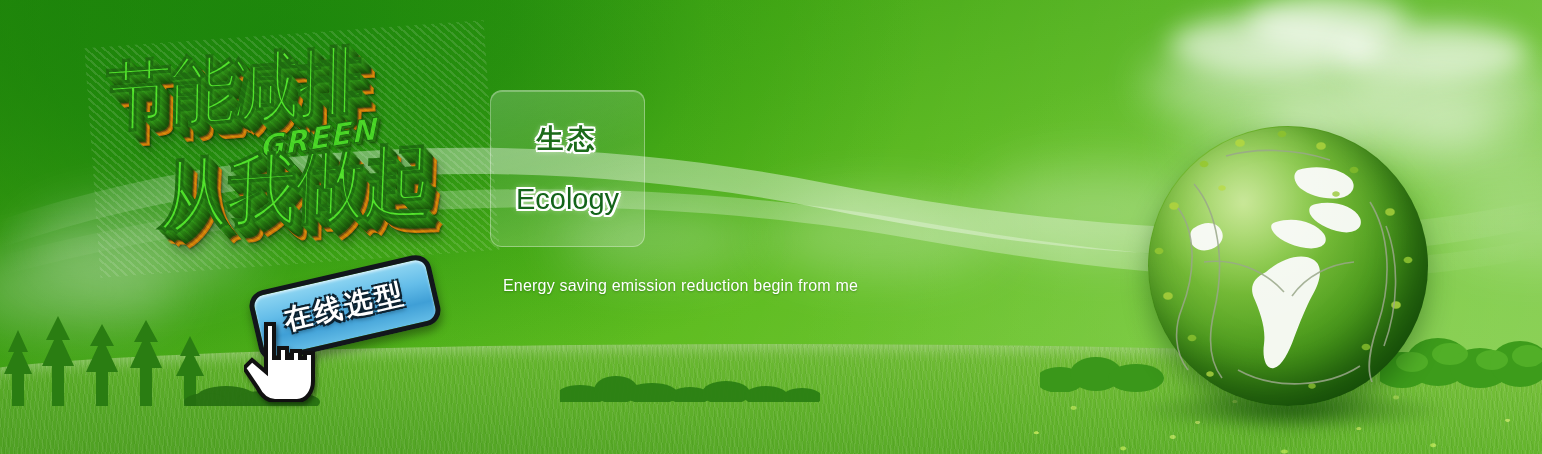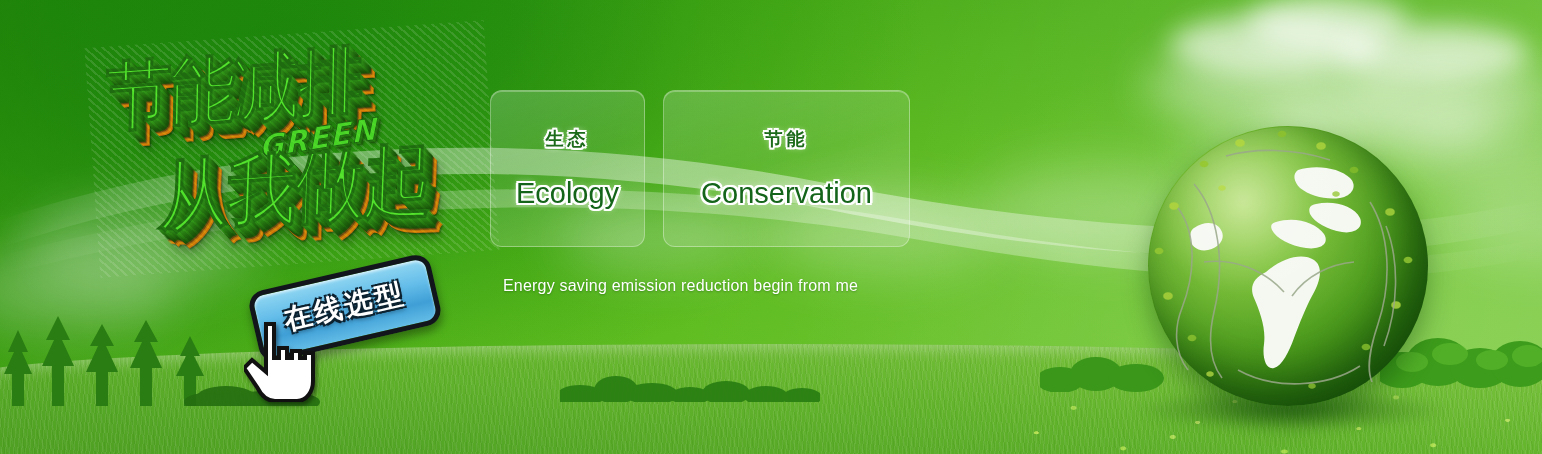--- a/index.html
+++ b/index.html
@@ -142,21 +142,21 @@
     background:linear-gradient(165deg, rgba(255,255,255,0.20) 0%, rgba(255,255,255,0.10) 45%, rgba(255,255,255,0.18) 100%);
     border:1px solid rgba(255,255,255,0.32);
     box-shadow:inset 0 1px 0 rgba(255,255,255,0.28);
     display:flex;flex-direction:column;align-items:center;justify-content:center;
     gap:26px;
   }
   .card.wide{width:245px;}
   .card.wide2{width:198px;}
   .card-cn{
     font-family:Liberation Serif, serif;
-    font-size:18px;font-weight:bold;letter-spacing:4px;
+    font-size:27px;font-weight:bold;letter-spacing:4px;
     color:#1c6b1a;
     text-shadow:
       -1.6px -1.6px 0 #fff, 1.6px -1.6px 0 #fff, -1.6px 1.6px 0 #fff, 1.6px 1.6px 0 #fff,
       -2px 0 0 #fff, 2px 0 0 #fff, 0 -2px 0 #fff, 0 2px 0 #fff,
       0 0 6px rgba(255,255,255,.95);
   }
   .card-en{
     font-family:"Liberation Sans","DejaVu Sans",sans-serif;
     font-size:29px;font-weight:normal;letter-spacing:0px;
     color:#14641a;
@@ -345,24 +345,20 @@
   <div id="cursor-hand">
     <svg width="78" height="84" viewBox="0 0 78 84">
       <path d="M22,6 h8 v34 h5 v-10 h8 v10 h5 v-7 h8 v7 h5 v-5 h8 v28 c0,10 -6,20 -16,20 h-22 c-8,0 -14,-6 -18,-14 L0,50 l8,-8 l14,12 Z" fill="#ffffff" stroke="#111111" stroke-width="4" stroke-linejoin="miter"></path>
     </svg>
   </div>
 
   <div id="cards">
     <div class="card">
       <div class="card-cn">生态</div>
       <div class="card-en">Ecology</div>
-    </div>
-    <div class="card wide">
-      <div class="card-cn">节能</div>
-      <div class="card-en">Conservation</div>
     </div>
   </div>
 
   <div id="tagline">Energy saving emission reduction begin from me</div>
 
   <div id="globe">
     <div class="globe-shadow"></div>
     <div class="globe-ball">
       <svg width="280" height="280" viewBox="0 0 280 280">
         <defs>

